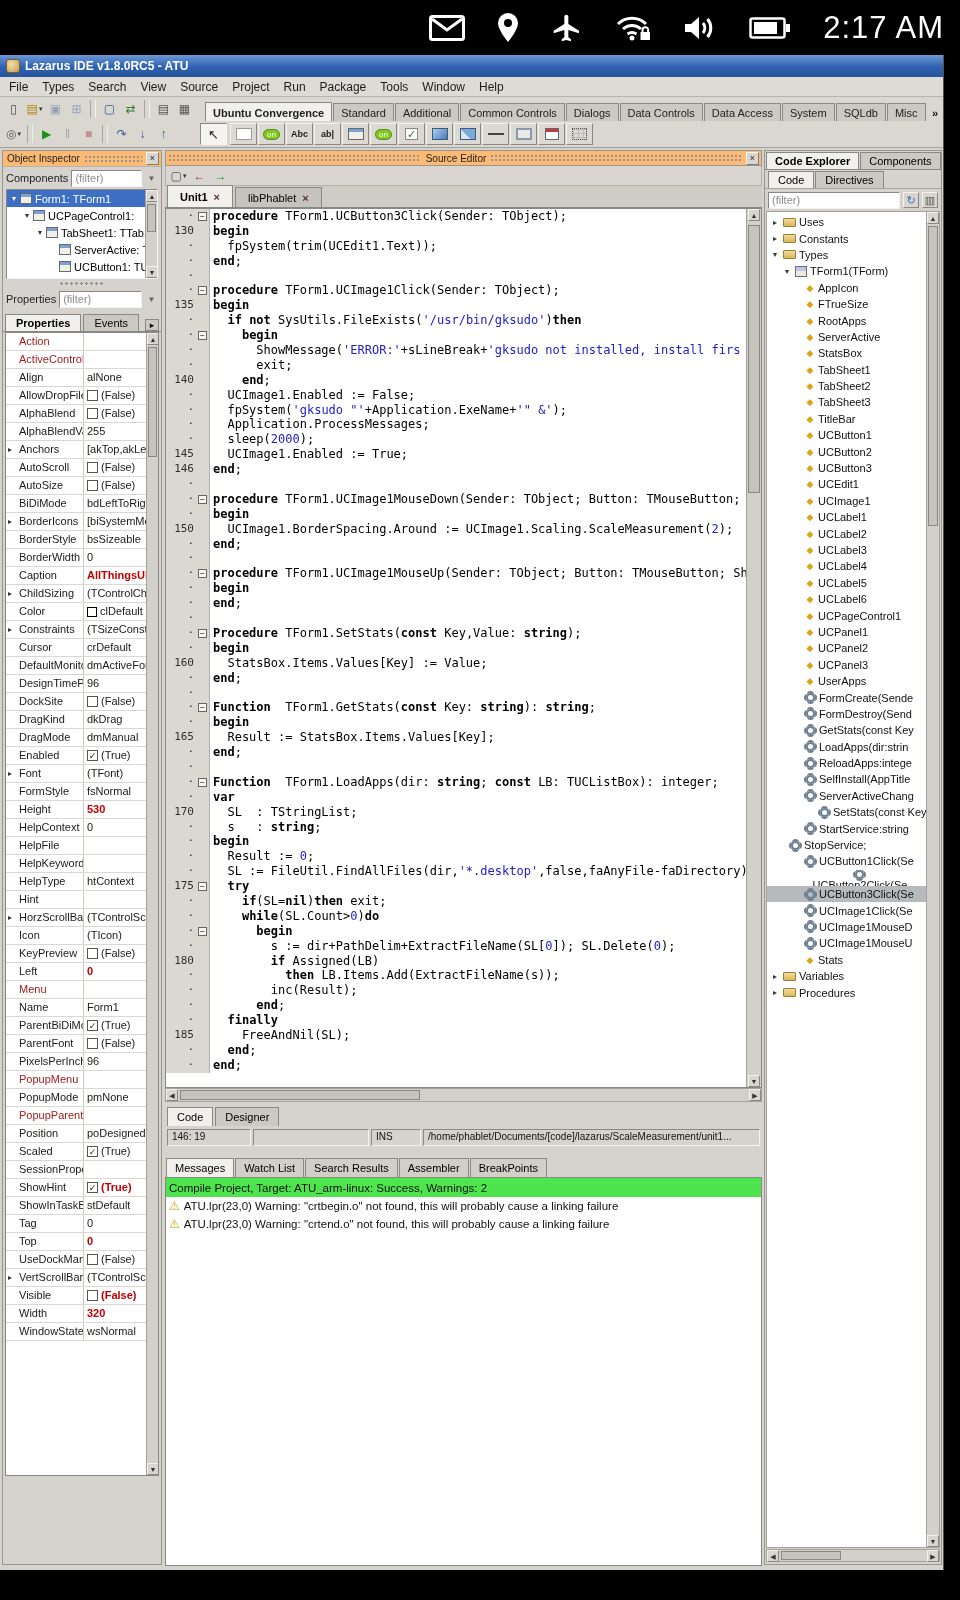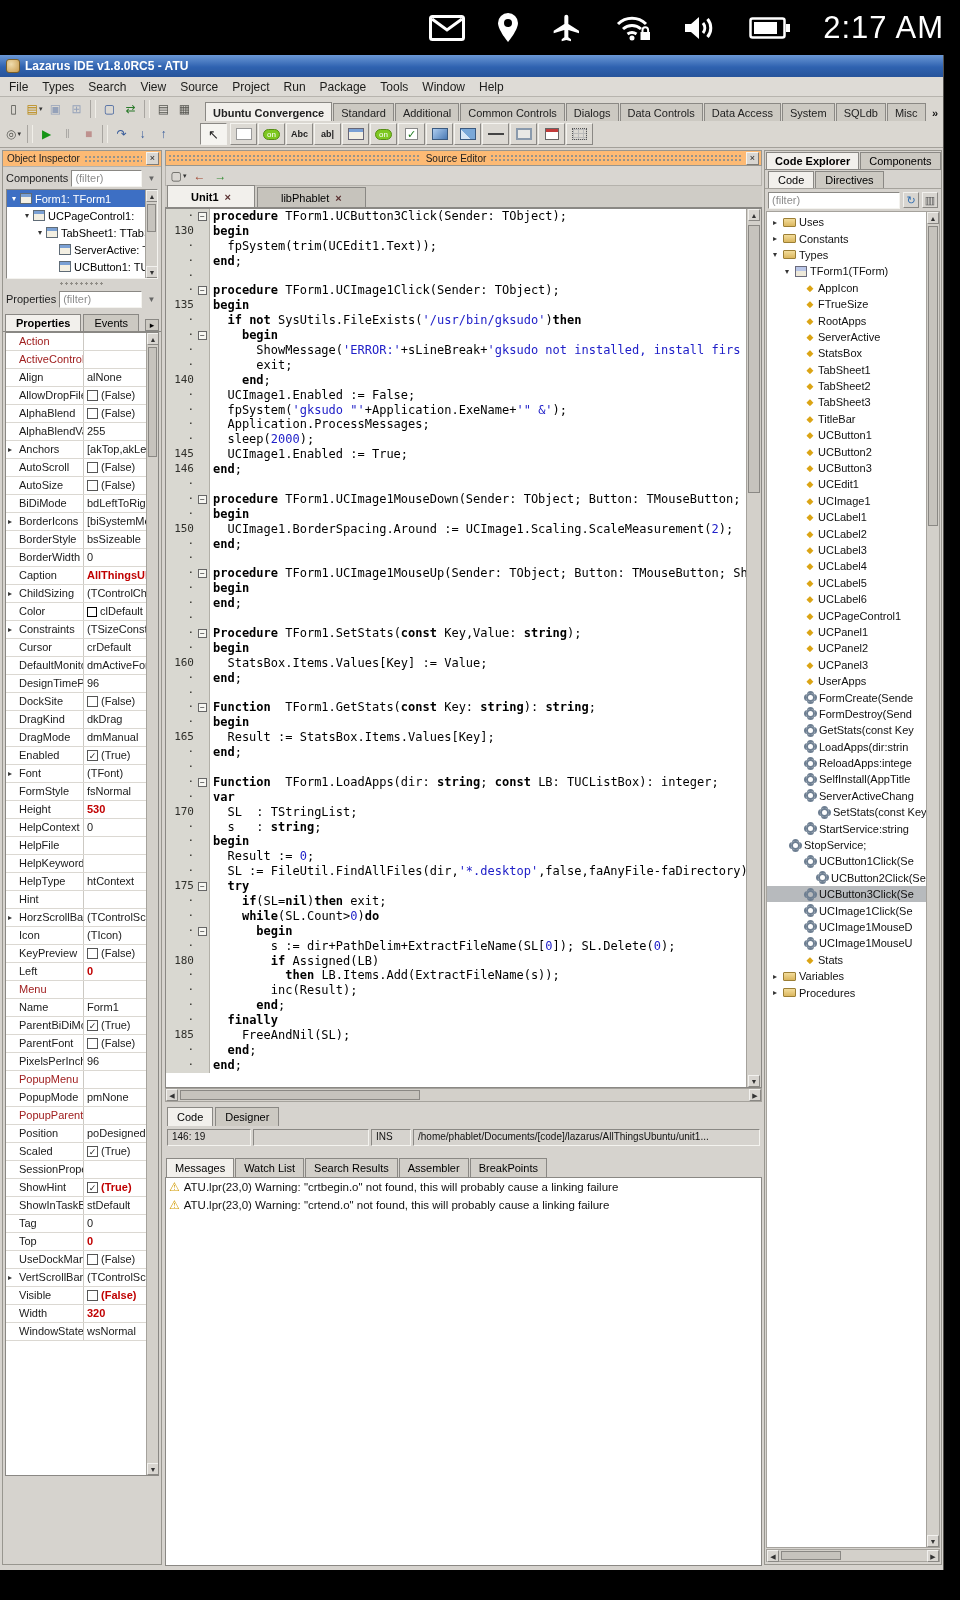--- a/index.html
+++ b/index.html
@@ -108,21 +108,21 @@
   .sw{width:10px;height:10px;flex:none;border:1px solid #000;background:#fff}
   .val{overflow:hidden;white-space:nowrap;color:#1a1a1a}
   .val.redv{color:#c00000;font-weight:bold}
 
   
   #editor-col{left:165px;top:95px;width:597px;height:1416px;position:absolute}
   #se-head{position:absolute;left:0;top:0;width:100%;height:16px}
   #se-toolbar{position:absolute;left:0;top:16px;width:100%;height:20px;background:#d9d6d1;border:1px solid #b5b2ac;border-top:none;
     display:flex;align-items:center;padding-left:2px}
   #se-tabs{position:absolute;left:0;top:36px;width:100%;height:22px;background:#cfccc6;display:flex;align-items:flex-end;padding-left:2px;border-bottom:1px solid #8a8884}
-  .etab{height:20px;display:flex;align-items:center;gap:6px;font-size:11px;padding:0 23px;background:#c6c3bc;border:1px solid #8a8884;border-bottom:none;margin-right:2px}
+  .etab{height:20px;display:flex;align-items:center;gap:6px;font-size:11px;padding:0 12px;background:#c6c3bc;border:1px solid #8a8884;border-bottom:none;margin-right:2px}
   .etab.on{background:#f2f0ec;height:22px;font-weight:bold}
   .etab-x{font-size:11px;font-weight:bold;color:#5a3030}
   #se-edit{position:absolute;left:0;top:58px;width:100%;height:880px;background:#fff;border:1px solid #8a8884;overflow:hidden}
   #se-lines{position:absolute;left:0;top:0;right:15px;bottom:0;overflow:hidden}
   .eline{display:flex;height:14.9px;line-height:14.9px;font-family:"DejaVu Sans Mono",monospace;font-size:12px;white-space:pre}
   .gut{width:30px;flex:none;text-align:right;padding-right:2px;background:#d9d8d1;color:#30302b;font-size:11px}
   .fold{width:14px;flex:none;background:#d9d8d1;border-right:1px solid #b2b0a8;position:relative}
   .fbox{position:absolute;left:2px;top:3px;width:9px;height:9px;border:1px solid #666;background:#f6f6f1;
     font-size:8px;line-height:7px;text-align:center;color:#333}
   .ct{flex:1;padding-left:3px;overflow:hidden}
@@ -131,21 +131,21 @@
   .tk-s{color:#2020c8}
   .tk-nu{color:#2020c8}
   #se-vscroll{position:absolute;top:0;bottom:0;right:0;width:15px;background:#d3d0ca;border-left:1px solid #a5a29c}
   #se-hscroll{left:0;right:0;top:938px;height:14px;border:1px solid #a5a29c}
   #se-ctabs{position:absolute;left:0;top:954px;height:22px;display:flex;align-items:flex-end;padding-left:2px}
   .ctab{font-size:11px;padding:3px 9px;background:#ccc9c2;border:1px solid #8a8884;border-bottom:none;margin-right:2px}
   .ctab.on{background:#f2f0ec}
   #se-status{position:absolute;left:0;top:978px;width:100%;height:19px;background:#d6d3ce;display:flex;gap:2px;padding:1px 2px}
   .seg{height:17px;border:1px solid;border-color:#8a8884 #f4f3ef #f4f3ef #8a8884;font-size:10px;padding:1px 4px;
     white-space:nowrap;overflow:hidden;color:#111}
-  #seg-pos{width:84px}#seg-macro{width:116px}#seg-ins{width:40px}#seg-path{flex:1}
+  #seg-pos{width:84px}#seg-macro{width:116px}#seg-ins{width:50px}#seg-path{flex:1}
 
   #msg-tabs{position:absolute;left:0;top:1005px;height:22px;display:flex;align-items:flex-end;padding-left:1px}
   .mtab{font-size:11px;padding:3px 8px;background:#d2cfc9;border:1px solid #8a8884;border-bottom:none;margin-right:1px}
   .mtab.on{background:#f2f0ec}
   #msg-list{position:absolute;left:0;top:1027px;width:100%;height:389px;background:#fff;border:1px solid #8a8884;overflow:hidden}
   .mrow{display:flex;align-items:center;font-size:11.5px;height:18px;padding:0 3px;white-space:nowrap;overflow:hidden;color:#111}
   .mrow.success{height:19px;font-weight:normal}
   .wicon{color:#d19a00;font-size:12px;margin-right:4px}
 
   
@@ -889,30 +889,33 @@
       <div class="sba" style="position:absolute;right:0">▶</div>
     </div>
     <div id="se-ctabs">
         <div class="ctab on">Code</div>
         <div class="ctab">Designer</div>
       </div>
     <div id="se-status">
       <span class="seg" id="seg-pos">146: 19</span>
       <span class="seg" id="seg-macro"></span>
       <span class="seg" id="seg-ins">INS</span>
-      <span class="seg" id="seg-path">/home/phablet/Documents/[code]/lazarus/AllThingsUbuntu/unit1...</span>
+      <span class="seg" id="seg-path">/home/phablet/Documents/[code]/lazarus/ScaleMeasurement/unit1...</span>
     </div>
     <div id="msg-tabs">
         <div class="mtab on">Messages</div>
         <div class="mtab">Watch List</div>
         <div class="mtab">Search Results</div>
         <div class="mtab">Assembler</div>
         <div class="mtab">BreakPoints</div>
       </div>
     <div id="msg-list">
+        <div class="mrow success" style="background: rgb(78, 228, 78);">
+          <span class="mtext">Compile Project, Target: ATU_arm-linux: Success, Warnings: 2</span>
+        </div>
         <div class="mrow warning">
           <span class="wicon">⚠</span>
           <span class="mtext">ATU.lpr(23,0) Warning: "crtbegin.o" not found, this will probably cause a linking failure</span>
         </div>
         <div class="mrow warning">
           <span class="wicon">⚠</span>
           <span class="mtext">ATU.lpr(23,0) Warning: "crtend.o" not found, this will probably cause a linking failure</span>
         </div>
       </div>
   </div>
@@ -1126,21 +1129,21 @@
           <div class="cerow" style="padding-left: 12px;">
             <span class="texp"></span>
             <span class="i-gear"></span>
             <span class="tlab">StopService;</span>
           </div>
           <div class="cerow" style="padding-left: 27px;">
             <span class="texp"></span>
             <span class="i-gear"></span>
             <span class="tlab">UCButton1Click(Se</span>
           </div>
-          <div class="cerow" style="padding-left: 39px;">
+          <div class="cerow" style="padding-left: 27px; flex-direction: column;">
             <span class="texp"></span>
             <span class="i-gear"></span>
             <span class="tlab">UCButton2Click(Se</span>
           </div>
           <div class="cerow sel" style="padding-left: 27px;">
             <span class="texp"></span>
             <span class="i-gear"></span>
             <span class="tlab">UCButton3Click(Se</span>
           </div>
           <div class="cerow" style="padding-left: 27px;">

